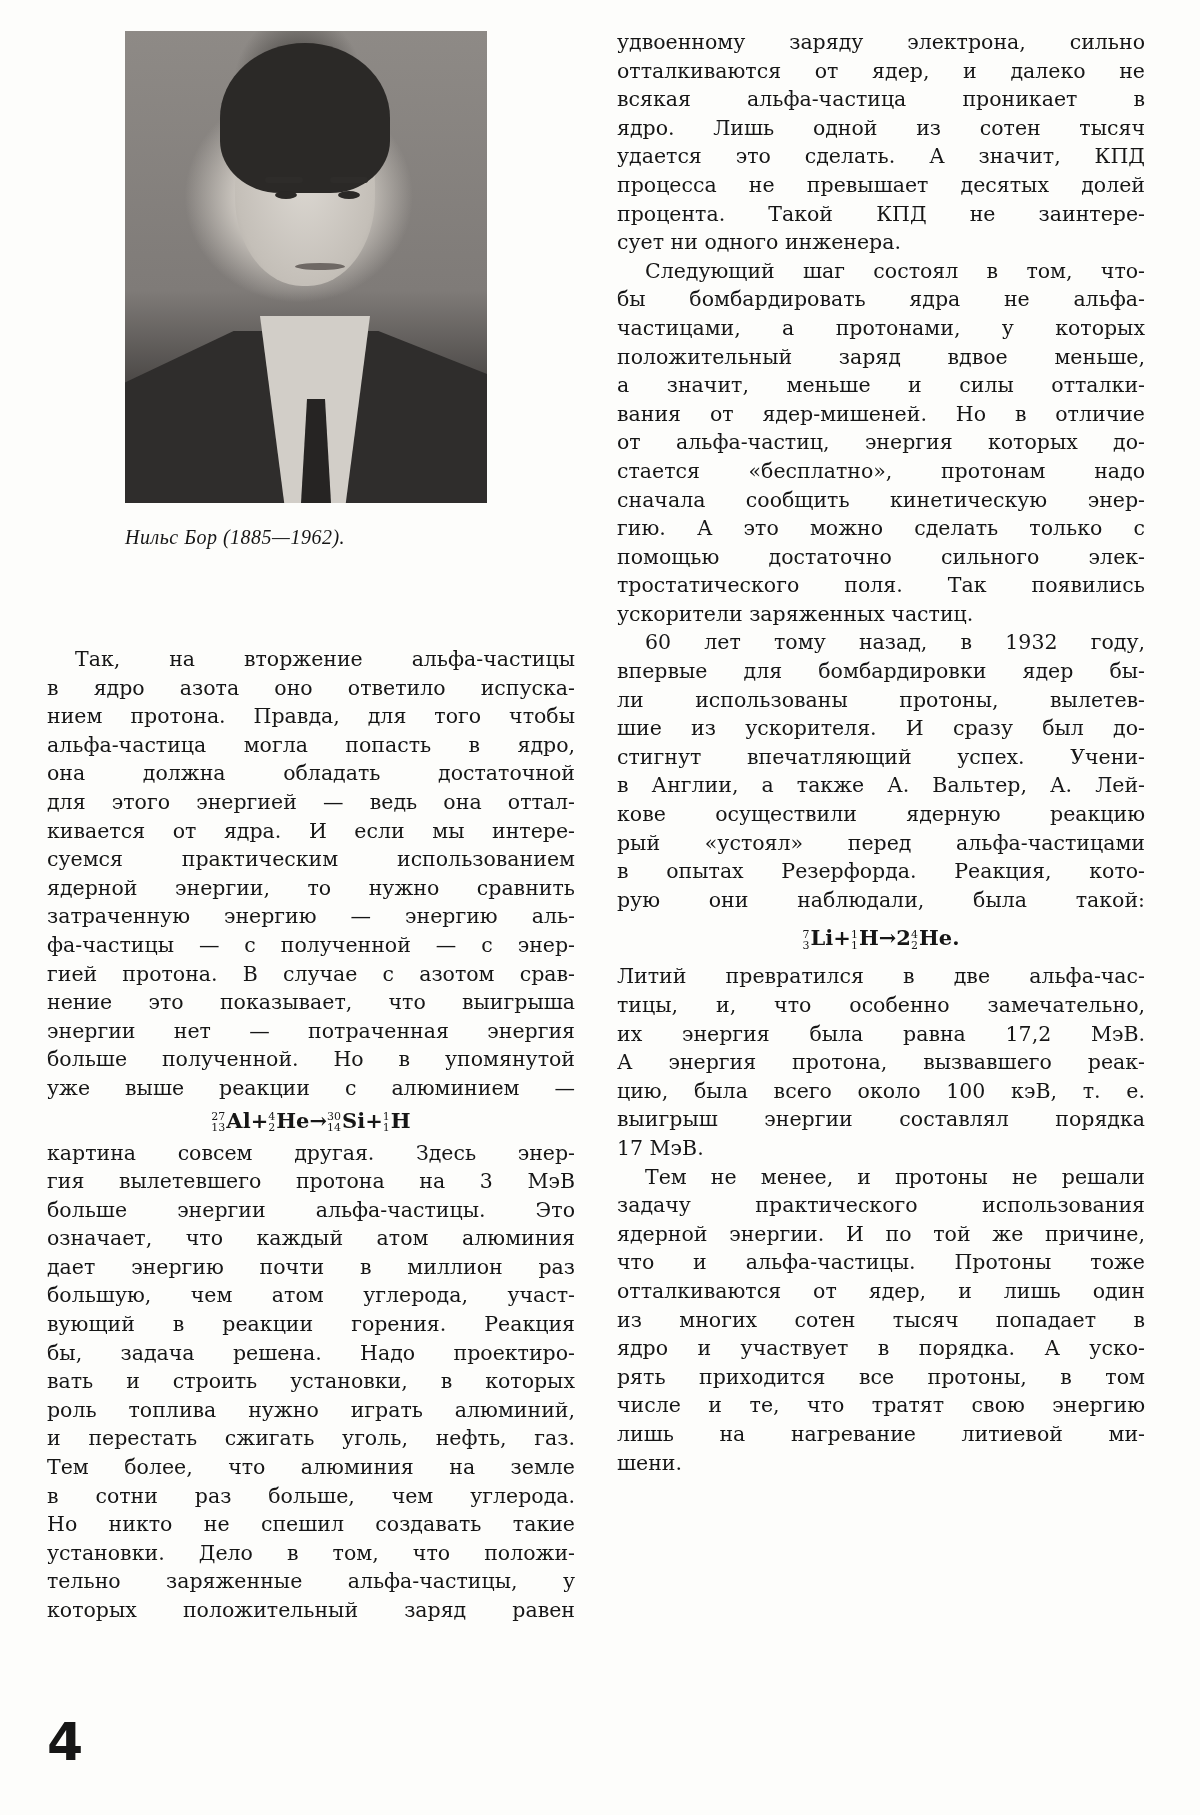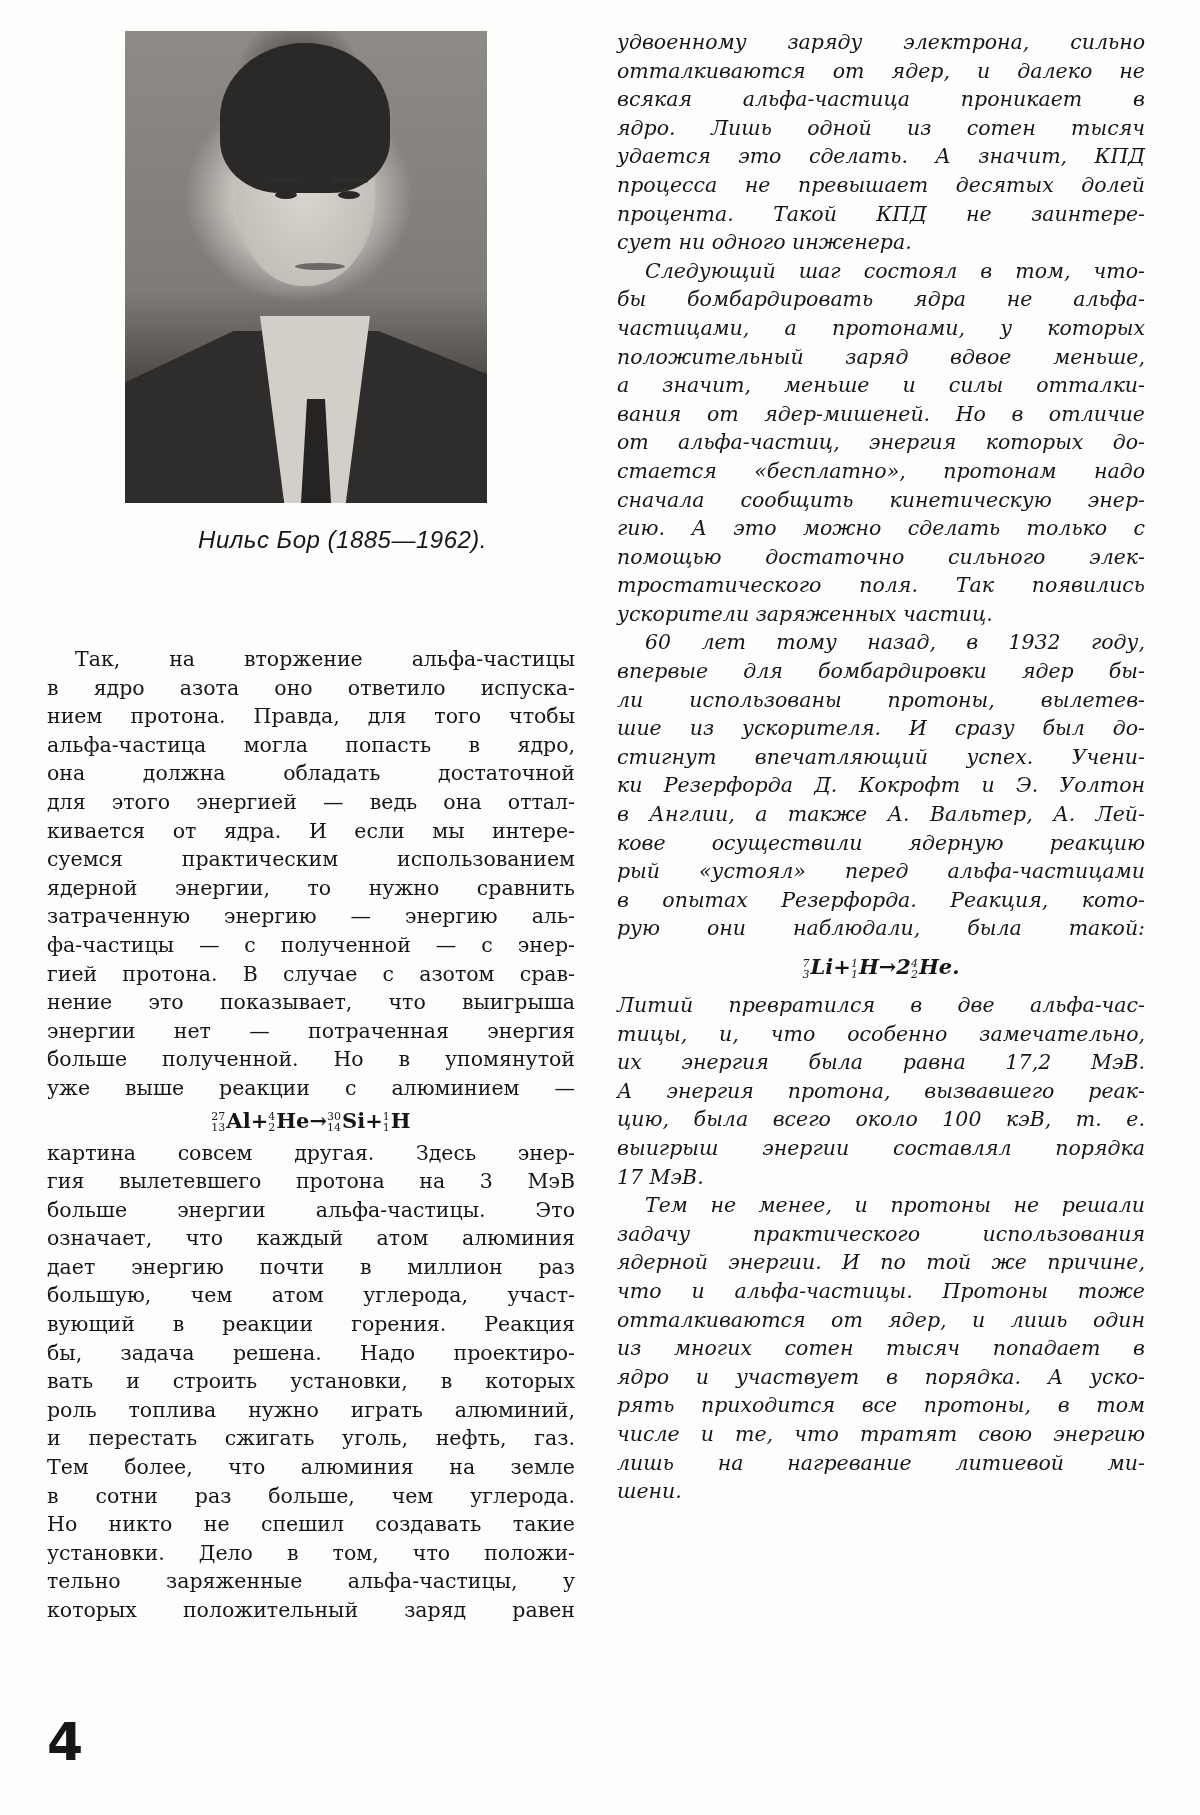--- a/index.html
+++ b/index.html
@@ -36,28 +36,28 @@
   }
   .photo .shirt {
     position: absolute; left: 135px; top: 285px; width: 110px; height: 187px;
     background: #d2cec8; clip-path: polygon(0 0, 100% 0, 78% 100%, 22% 100%);
   }
   .photo .tie {
     position: absolute; left: 176px; top: 368px; width: 30px; height: 104px;
     background: #262423; clip-path: polygon(20% 0, 80% 0, 100% 100%, 0 100%);
   }
   .caption {
-    position: absolute; left: 125px; top: 526px; width: 362px; text-align: right;
-    font-family: Liberation Sans, sans-serif; font-style: italic; font-size: 24px; letter-spacing: 0.5px;
+    position: absolute; left: 125px; top: 526px; width: 362px; text-align: left;
+    font-family: Liberation Serif, serif; font-style: italic; font-size: 20px; letter-spacing: 0.5px;
   }
   .col {
     position: absolute; font-size: 20.5px; line-height: 28.6px;
   }
   .col.left { left: 47px; top: 645px; width: 528px; }
-  .col.right { left: 617px; top: 28px; width: 528px; font-style: italic; }
+  .col.right { left: 617px; top: 28px; width: 528px; }
   .line { display: block; text-align: justify; text-align-last: justify; white-space: nowrap; height: 28.6px; }
   .line.last { text-align-last: left; }
   .line.indent { padding-left: 28px; }
   .formula {
     display: block; text-align: center; height: 36px; line-height: 36px; font-size: 21px; font-weight: bold;
   }
   .iso { display: inline-flex; flex-direction: column; vertical-align: middle; line-height: 11px; font-size: 11px; font-weight: normal; text-align: right; margin-right: 1px; }
   .page-number {
     position: absolute; left: 47px; top: 1712px;
     font-family: "DejaVu Sans", "Liberation Sans", sans-serif; font-weight: bold; font-size: 52px;
@@ -155,21 +155,20 @@
   <span class="line">гию. А это можно сделать только с</span>
   <span class="line">помощью достаточно сильного элек-</span>
   <span class="line">тростатического поля. Так появились</span>
   <span class="line last">ускорители заряженных частиц.</span>
 
   <span class="line indent">60 лет тому назад, в 1932 году,</span>
   <span class="line">впервые для бомбардировки ядер бы-</span>
   <span class="line">ли использованы протоны, вылетев-</span>
   <span class="line">шие из ускорителя. И сразу был до-</span>
   <span class="line">стигнут впечатляющий успех. Учени-</span>
-  <span class="line">ки Резерфорда Д. Кокрофт и Э. Уолтон</span>
   <span class="line">в Англии, а также А. Вальтер, А. Лей-</span>
   <span class="line">кове осуществили ядерную реакцию</span>
   <span class="line">рый «устоял» перед альфа-частицами</span>
   <span class="line">в опытах Резерфорда. Реакция, кото-</span>
   <span class="line">рую они наблюдали, была такой:</span>
 
   <span class="formula" style="height:48px;line-height:48px;">
     <span class="iso">
         <span>7</span>
         <span>3</span>

